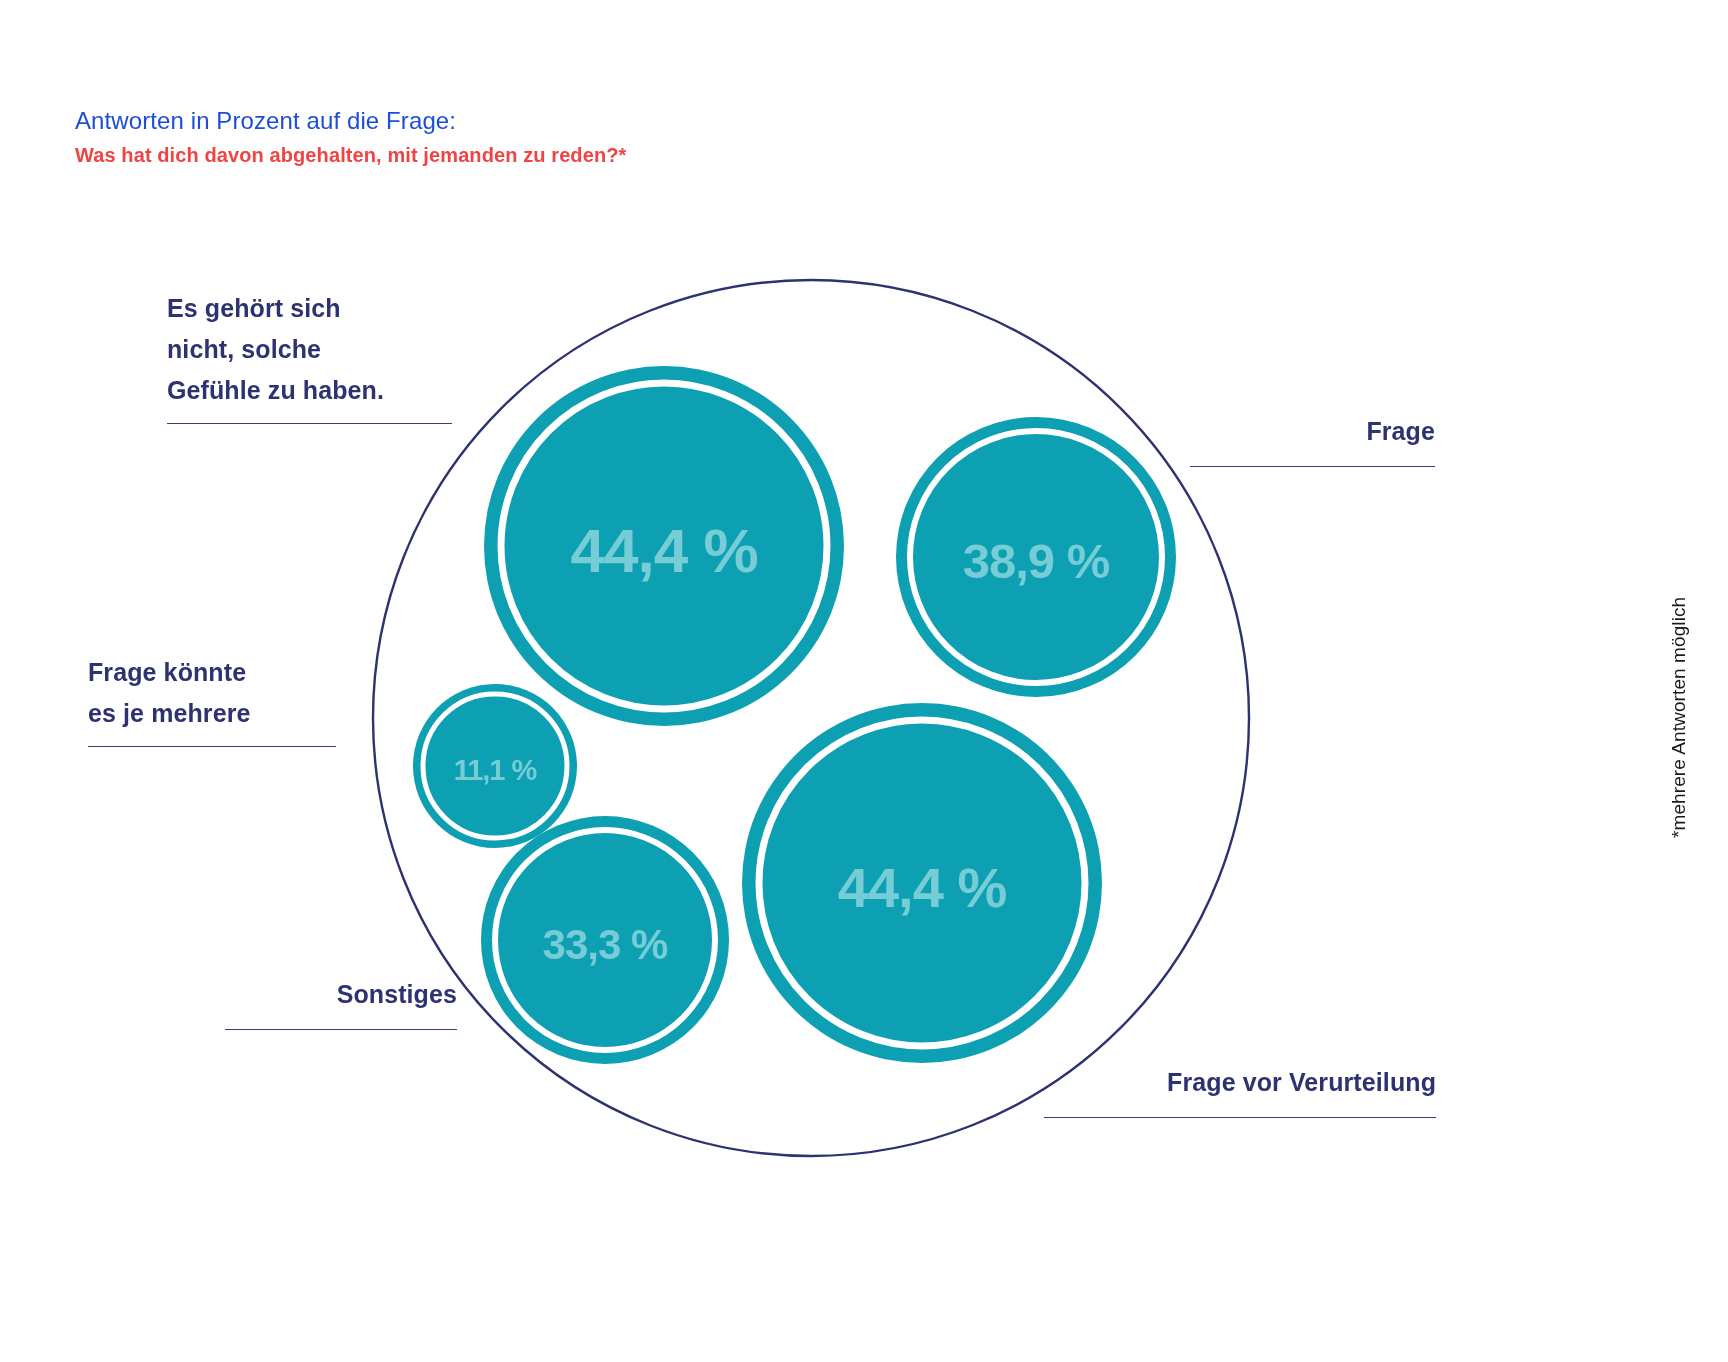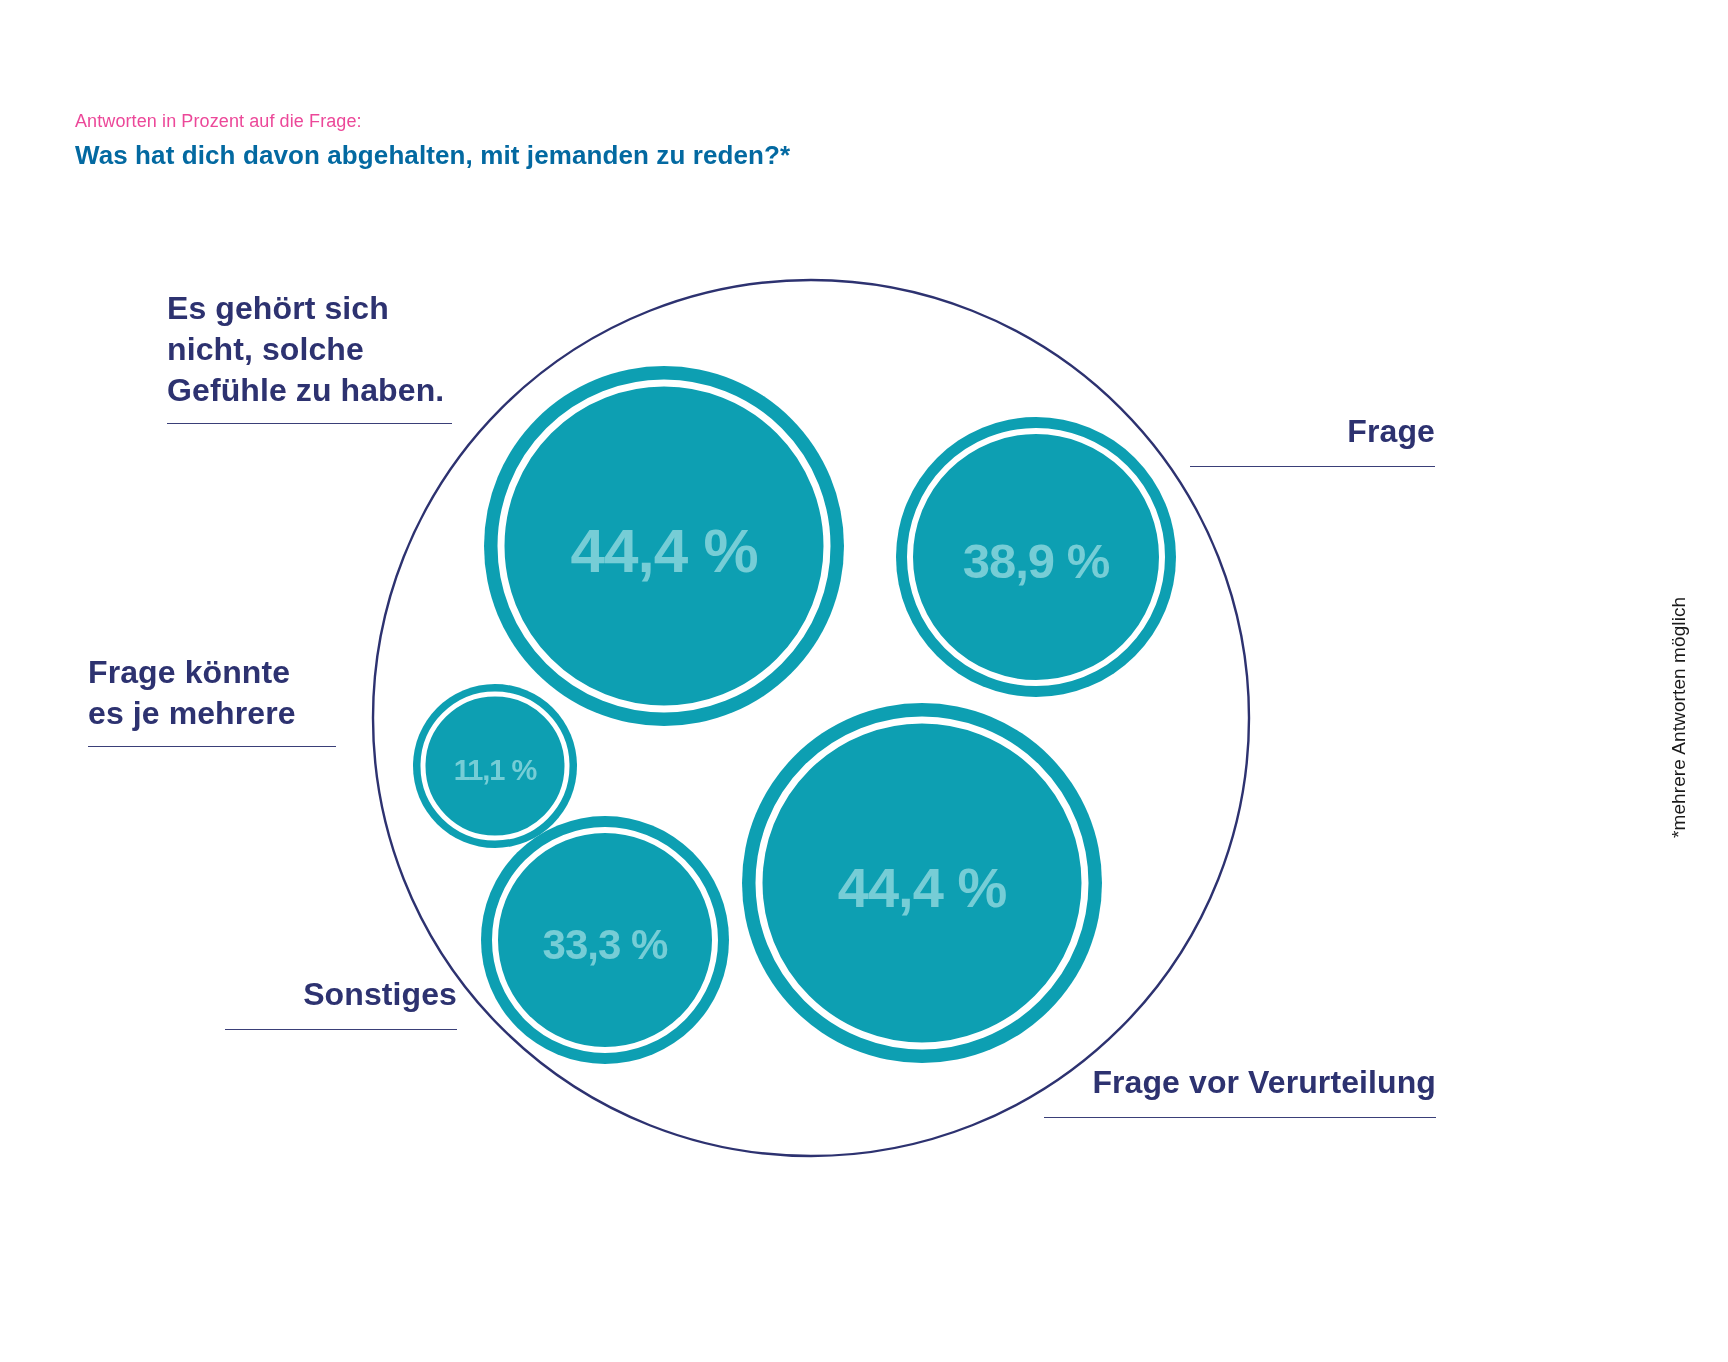--- a/index.html
+++ b/index.html
@@ -20,50 +20,50 @@
   }
 
   
   #header {
     position: absolute;
     left: 75px;
     top: 106px;
     width: 900px;
   }
   .hdr-line1 {
-    font-size: 18px;
+    font-size: 24px;
     line-height: 30px;
-    color: #ec4899;
+    color: #1d4ed8;
     font-weight: 400;
     letter-spacing: 0.1px;
   }
   .hdr-line2 {
-    font-size: 26px;
+    font-size: 20px;
     line-height: 30px;
-    color: #0369a1;
+    color: #ef4444;
     font-weight: 700;
     letter-spacing: 0.1px;
     margin-top: 4px;
   }
 
   
   #chart-svg {
     position: absolute;
     left: 0;
     top: 0;
     width: 1728px;
     height: 1362px;
   }
 
   
   .callout {
     position: absolute;
   }
   .callout .lbl {
-    font-size: 32px;
+    font-size: 25px;
     line-height: 41px;
     font-weight: 700;
     color: #2d3270;
     letter-spacing: 0.1px;
     white-space: nowrap;
   }
   .callout .rule {
     height: 0;
     border-top: 1.6px solid #3a3f78;
     margin-top: 10px;

